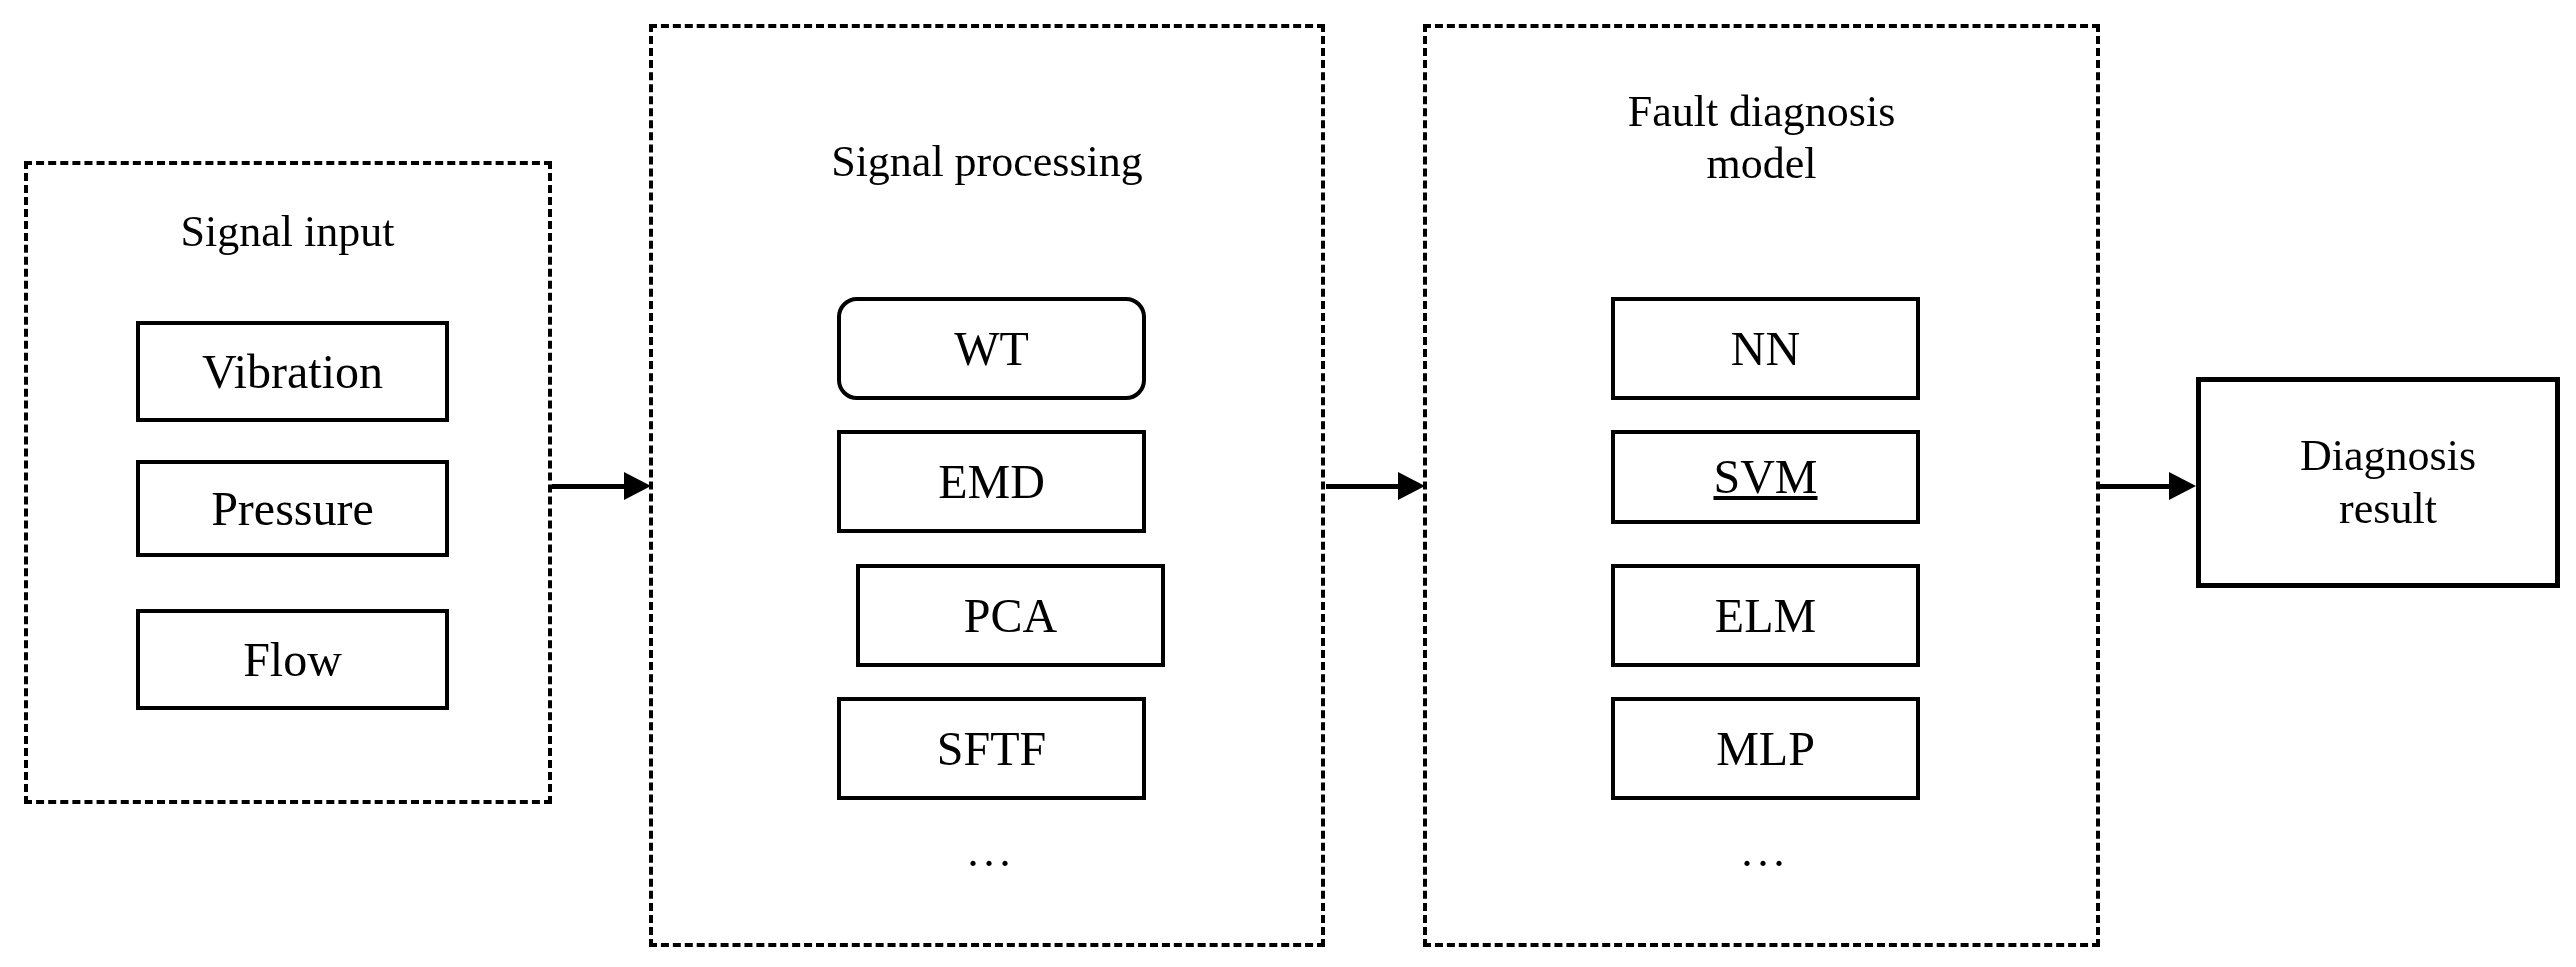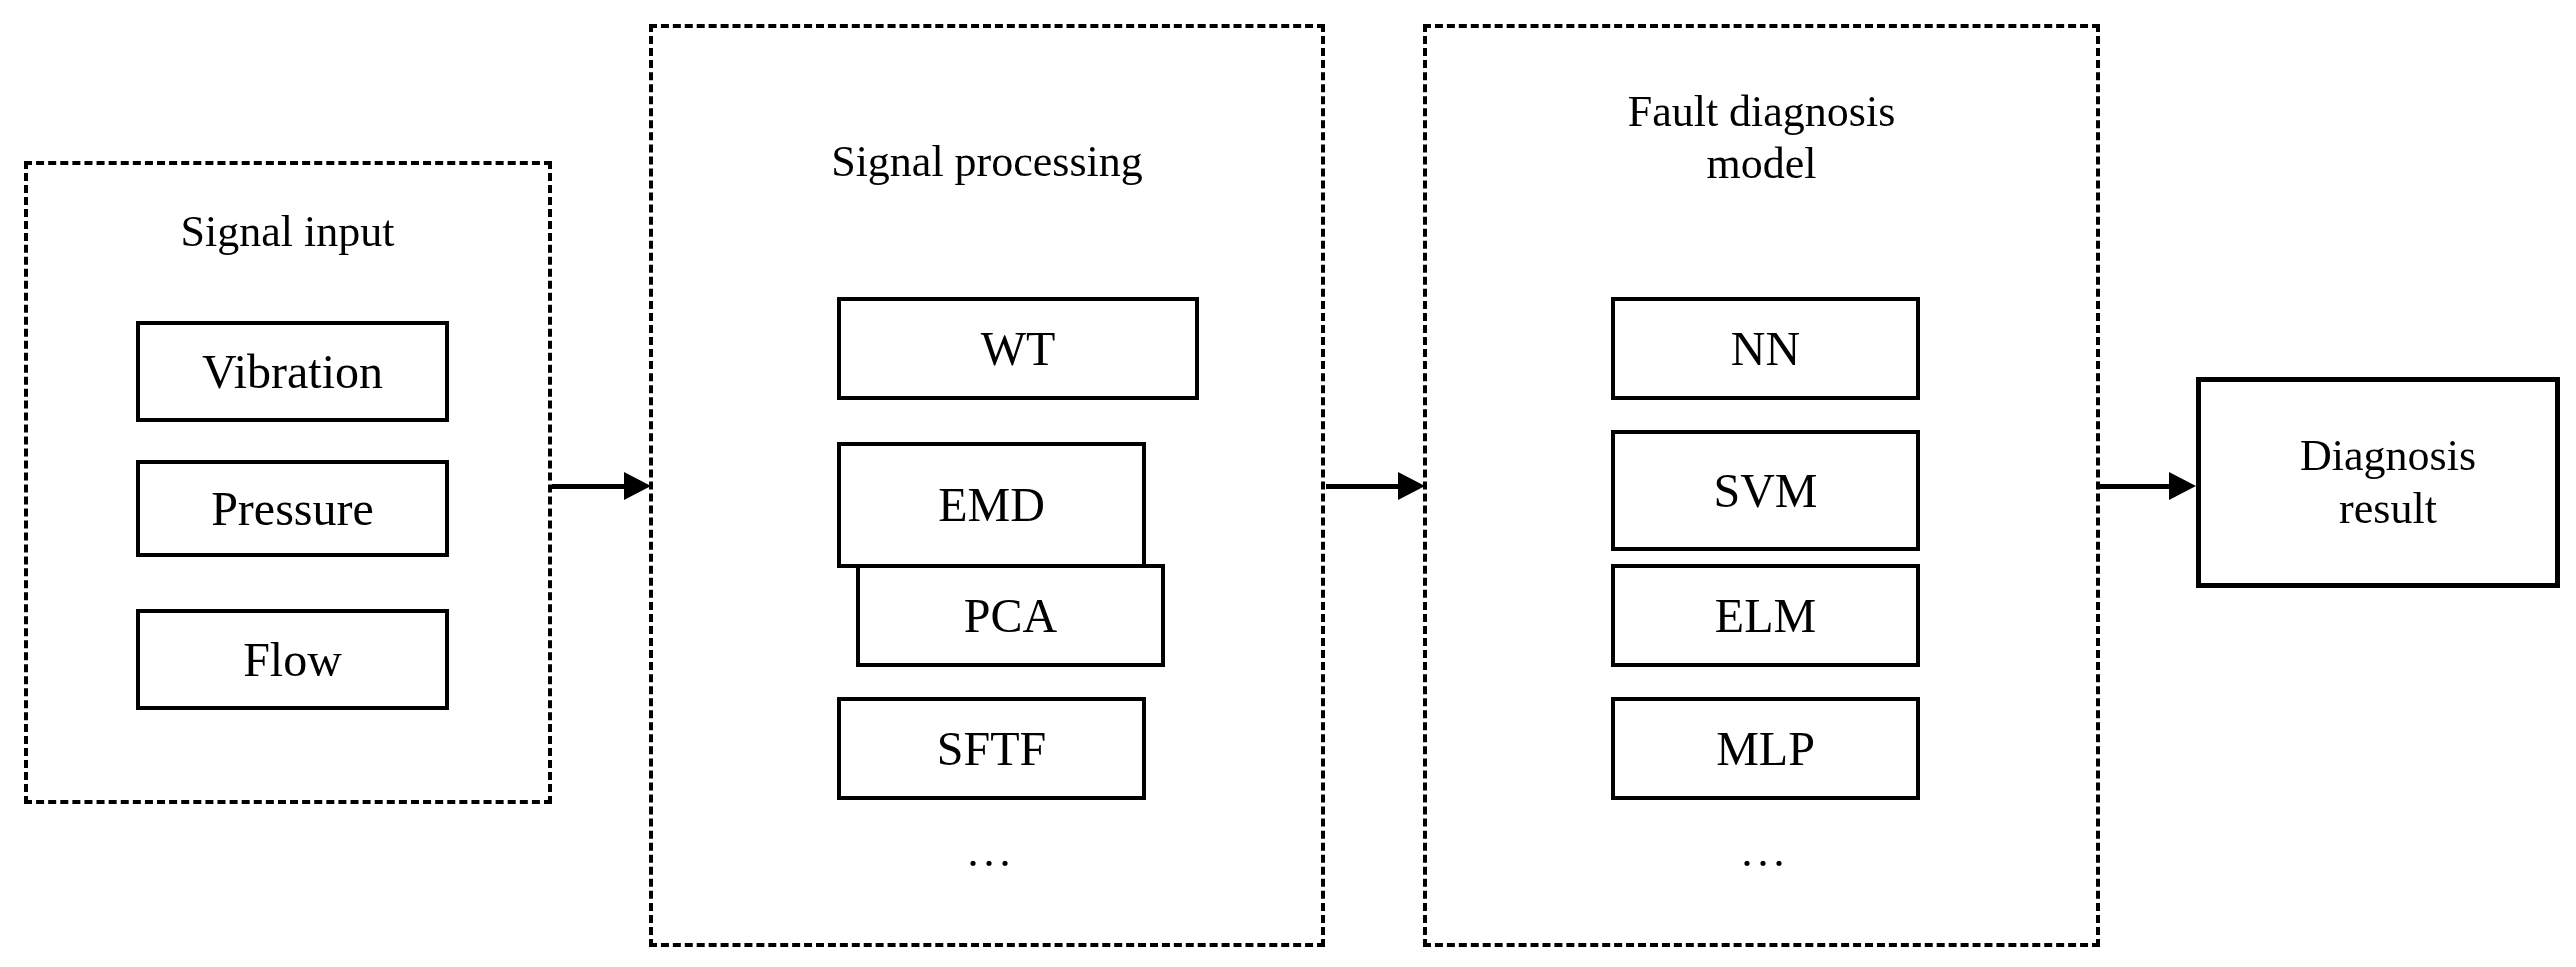--- a/index.html
+++ b/index.html
@@ -115,43 +115,43 @@
 
   <div class="arrow" style="left:552px; top:486px; width:99px;">
     <div class="shaft" style="width:76px;"></div>
     <div class="head" style="left:72px;"></div>
   </div>
 
   <div class="panel" style="left:649px; top:23.5px; width:676px; height:923px;"></div>
 
   <div class="panel-title" style="left:649px; top:128px; width:676px;margin-top:8px;">Signal processing</div>
 
-  <div class="item-box" style="left:837px; top:297px; width:362px; height:103px;">WT</div>
+  <div class="item-box" style="left:837px; top:297px; width:309px; height:103px;border-radius:20px;">WT</div>
 
-  <div class="item-box" style="left:837px; top:430px; width:309px; height:126px;margin-top:12px;">EMD</div>
+  <div class="item-box" style="left:837px; top:430px; width:309px; height:103px;">EMD</div>
 
   <div class="item-box" style="left:837px; top:564px; width:309px; height:103px;margin-left:19px;">PCA</div>
 
   <div class="item-box" style="left:837px; top:697px; width:309px; height:103px;">SFTF</div>
 
   <div class="ellipsis" style="left:837px; top:830px; width:309px;">...</div>
 
   <div class="arrow" style="left:1326px; top:486px; width:100px;">
     <div class="shaft" style="width:76px;"></div>
     <div class="head" style="left:72px;"></div>
   </div>
 
   <div class="panel" style="left:1423px; top:23.5px; width:677px; height:923px;"></div>
 
   <div class="panel-title" style="left:1423px; top:86px; width:677px;">Fault diagnosis
 model</div>
 
   <div class="item-box" style="left:1611px; top:297px; width:309px; height:103px;">NN</div>
 
-  <div class="item-box" style="left:1611px; top:430px; width:309px; height:121px;">SVM</div>
+  <div class="item-box" style="left:1611px; top:430px; width:309px; height:94px;text-decoration:underline;">SVM</div>
 
   <div class="item-box" style="left:1611px; top:564px; width:309px; height:103px;">ELM</div>
 
   <div class="item-box" style="left:1611px; top:697px; width:309px; height:103px;">MLP</div>
 
   <div class="ellipsis" style="left:1611px; top:830px; width:309px;">...</div>
 
   <div class="arrow" style="left:2100px; top:486px; width:96px;">
     <div class="shaft" style="width:72px;"></div>
     <div class="head" style="left:69px;"></div>

